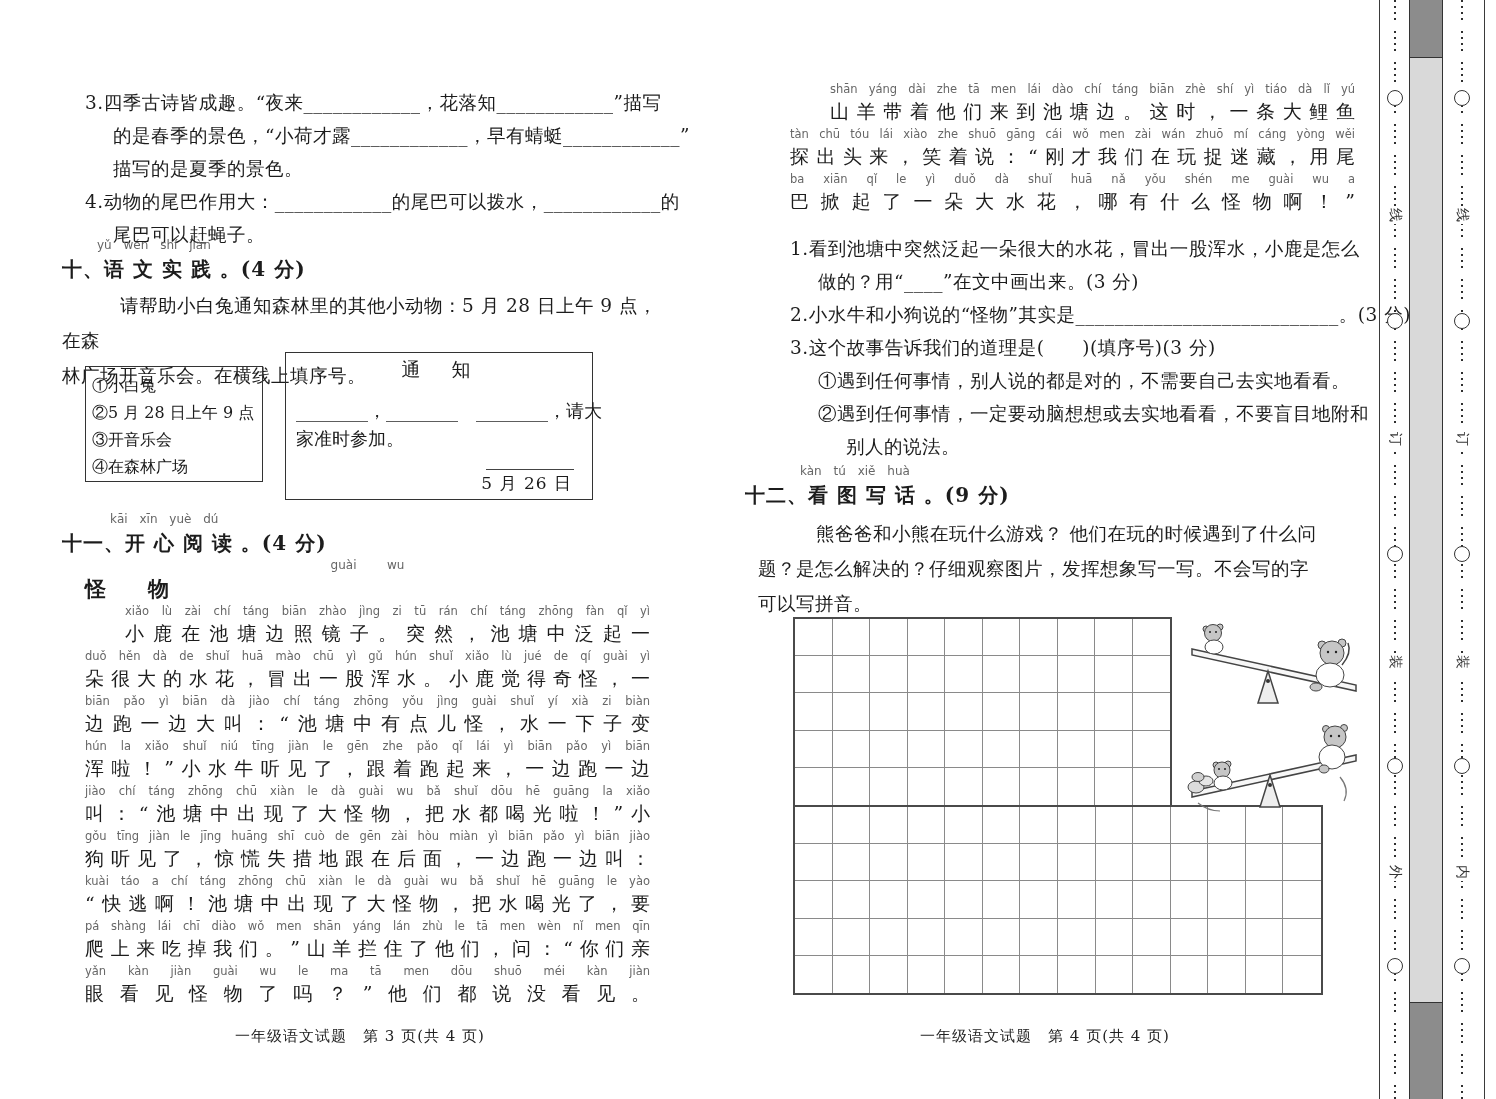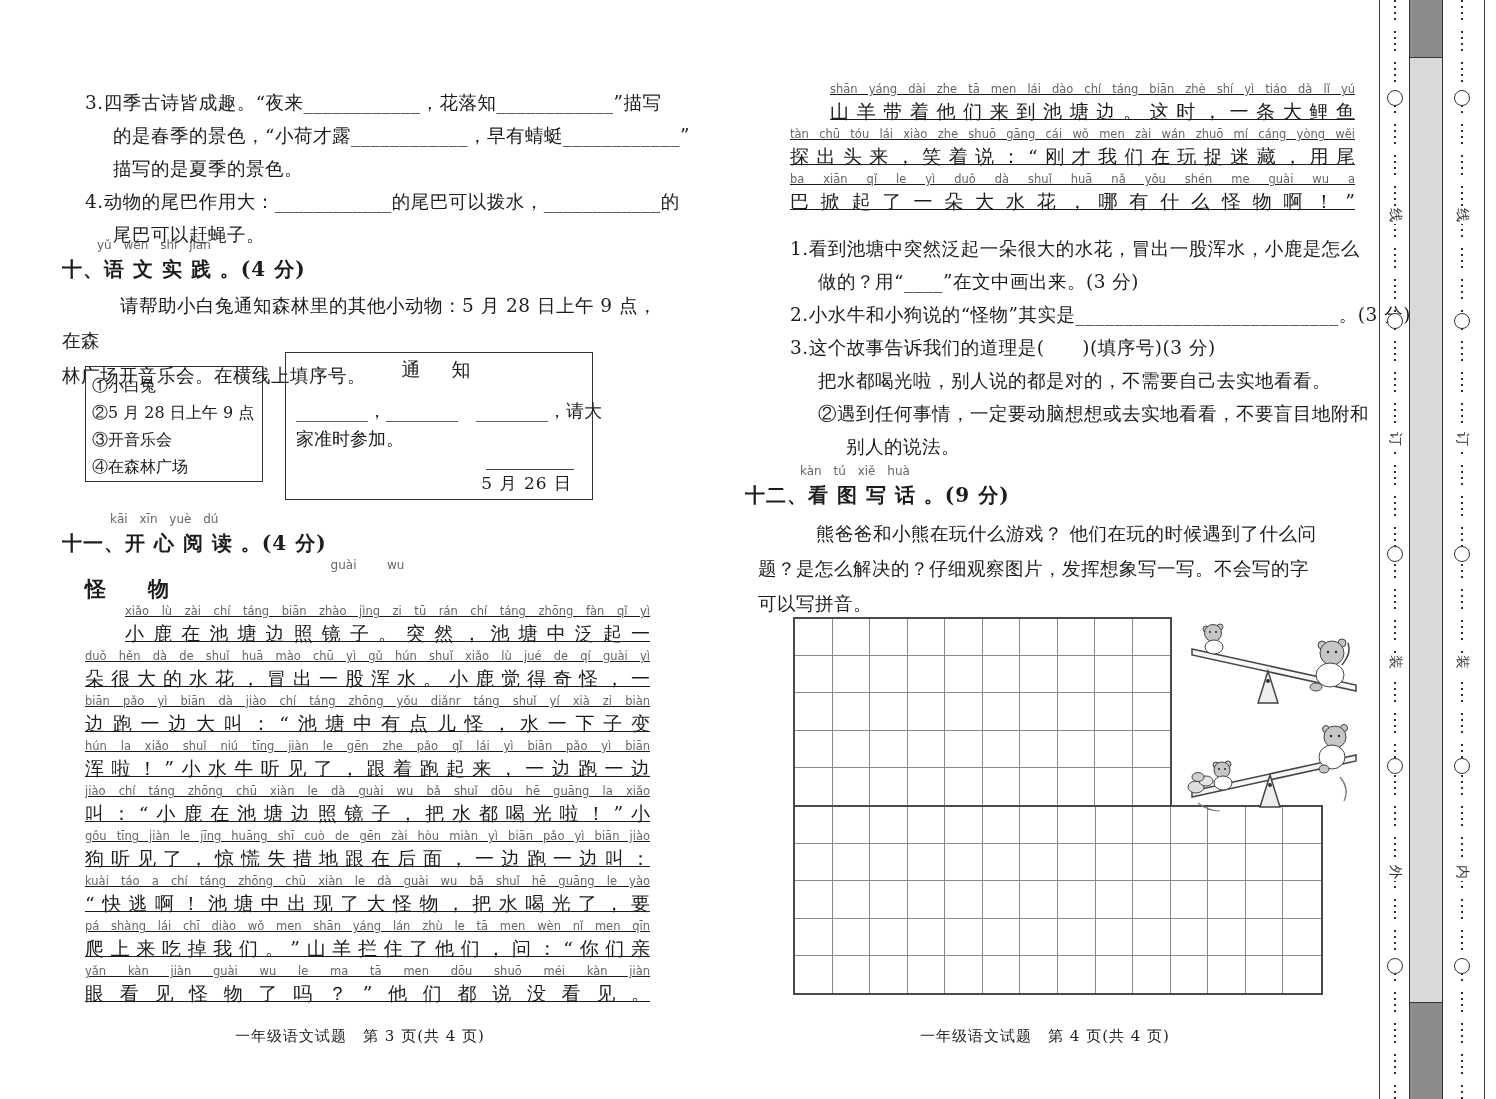--- a/index.html
+++ b/index.html
@@ -7,21 +7,21 @@
          font-family:"DejaVu Serif","Liberation Serif",serif;color:#1c1c1c;}
   
   .qline{font-size:18.5px;line-height:33px;letter-spacing:0.5px;white-space:nowrap;}
   .cont{padding-left:28px;}
   .cont2{padding-left:56px;}
   .sec-pinyin{font-family:"DejaVu Sans","Liberation Sans",sans-serif;font-size:12px;color:#666;
               word-spacing:8px;white-space:pre;}
   .sec-title{font-size:20px;font-weight:bold;letter-spacing:1px;white-space:nowrap;}
   .intro{font-size:18.5px;line-height:35px;letter-spacing:0.5px;}
   
-  .passage{position:absolute;text-decoration:underline;}
+  .passage{position:absolute;}
   .pair{margin-bottom:3px;}
   .pair .py{font-family:"DejaVu Sans","Liberation Sans",sans-serif;font-size:11.5px;color:#666;
             height:16px;text-align:justify;text-align-last:justify;}
   .pair .zh{font-size:19px;line-height:26px;text-align:justify;text-align-last:justify;}
   .pair.indent{padding-left:40px;}
   
   #options-box{position:absolute;left:85px;top:366px;width:178px;height:116px;
                border:1.5px solid #333;box-sizing:border-box;padding:5px 6px;}
   #options-box .opt{font-size:16px;line-height:27px;white-space:nowrap;}
   #notice-box{position:absolute;left:285px;top:352px;width:308px;height:148px;
@@ -103,30 +103,30 @@
   <div class="passage" style="left:85px;top:604px;width:565px;">
     <div class="pair indent">
       <div class="py">xiǎo lù zài chí táng biān zhào jìng zi tū rán chí táng zhōng fàn qǐ yì</div>
       <div class="zh">小鹿在池塘边照镜子。突然，池塘中泛起一</div>
     </div>
     <div class="pair">
       <div class="py">duǒ hěn dà de shuǐ huā mào chū yì gǔ hún shuǐ xiǎo lù jué de qí guài yì</div>
       <div class="zh">朵很大的水花，冒出一股浑水。小鹿觉得奇怪，一</div>
     </div>
     <div class="pair">
-      <div class="py">biān pǎo yì biān dà jiào chí táng zhōng yǒu diǎnr táng shuǐ yí xià zi biàn</div>
+      <div class="py">biān pǎo yì biān dà jiào chí táng zhōng yǒu jìng guài shuǐ yí xià zi biàn</div>
       <div class="zh">边跑一边大叫：“池塘中有点儿怪，水一下子变</div>
     </div>
     <div class="pair">
       <div class="py">hún la xiǎo shuǐ niú tīng jiàn le gēn zhe pǎo qǐ lái yì biān pǎo yì biān</div>
       <div class="zh">浑啦！”小水牛听见了，跟着跑起来，一边跑一边</div>
     </div>
     <div class="pair">
       <div class="py">jiào chí táng zhōng chū xiàn le dà guài wu bǎ shuǐ dōu hē guāng la xiǎo</div>
-      <div class="zh">叫：“小鹿在池塘边照镜子，把水都喝光啦！”小</div>
+      <div class="zh">叫：“池塘中出现了大怪物，把水都喝光啦！”小</div>
     </div>
     <div class="pair">
       <div class="py">gǒu tīng jiàn le jīng huāng shī cuò de gēn zài hòu miàn yì biān pǎo yì biān jiào</div>
       <div class="zh">狗听见了，惊慌失措地跟在后面，一边跑一边叫：</div>
     </div>
     <div class="pair">
       <div class="py">kuài táo a chí táng zhōng chū xiàn le dà guài wu bǎ shuǐ hē guāng le yào</div>
       <div class="zh">“快逃啊！池塘中出现了大怪物，把水喝光了，要</div>
     </div>
     <div class="pair">
@@ -154,21 +154,21 @@
       <div class="py">ba xiān qǐ le yì duǒ dà shuǐ huā nǎ yǒu shén me guài wu a</div>
       <div class="zh">巴掀起了一朵大水花，哪有什么怪物啊！”</div>
     </div>
   </div>
 
   <div class="abs" style="left:790px;top:232px;width:585px;">
     <div class="qline">1.看到池塘中突然泛起一朵很大的水花，冒出一股浑水，小鹿是怎么</div>
     <div class="qline cont">做的？用“____”在文中画出来。(3 分)</div>
     <div class="qline">2.小水牛和小狗说的“怪物”其实是___________________________。(3 分)</div>
     <div class="qline">3.这个故事告诉我们的道理是(　　)(填序号)(3 分)</div>
-    <div class="qline cont">把水都喝光啦，别人说的都是对的，不需要自己去实地看看。</div>
+    <div class="qline cont">①遇到任何事情，别人说的都是对的，不需要自己去实地看看。</div>
     <div class="qline cont">②遇到任何事情，一定要动脑想想或去实地看看，不要盲目地附和</div>
     <div class="qline cont2">别人的说法。</div>
   </div>
 
   <div class="abs sec-pinyin" style="left:800px;top:464px;">kàn tú xiě huà</div>
   <div class="abs sec-title" style="left:745px;top:482px;">十二、看 图 写 话 。(9 分)</div>
 
   <div class="abs" style="left:758px;top:516px;width:605px;">
     <div class="intro" style="text-indent:58px;">熊爸爸和小熊在玩什么游戏？ 他们在玩的时候遇到了什么问</div>
     <div class="intro">题？是怎么解决的？仔细观察图片，发挥想象写一写。不会写的字</div>

